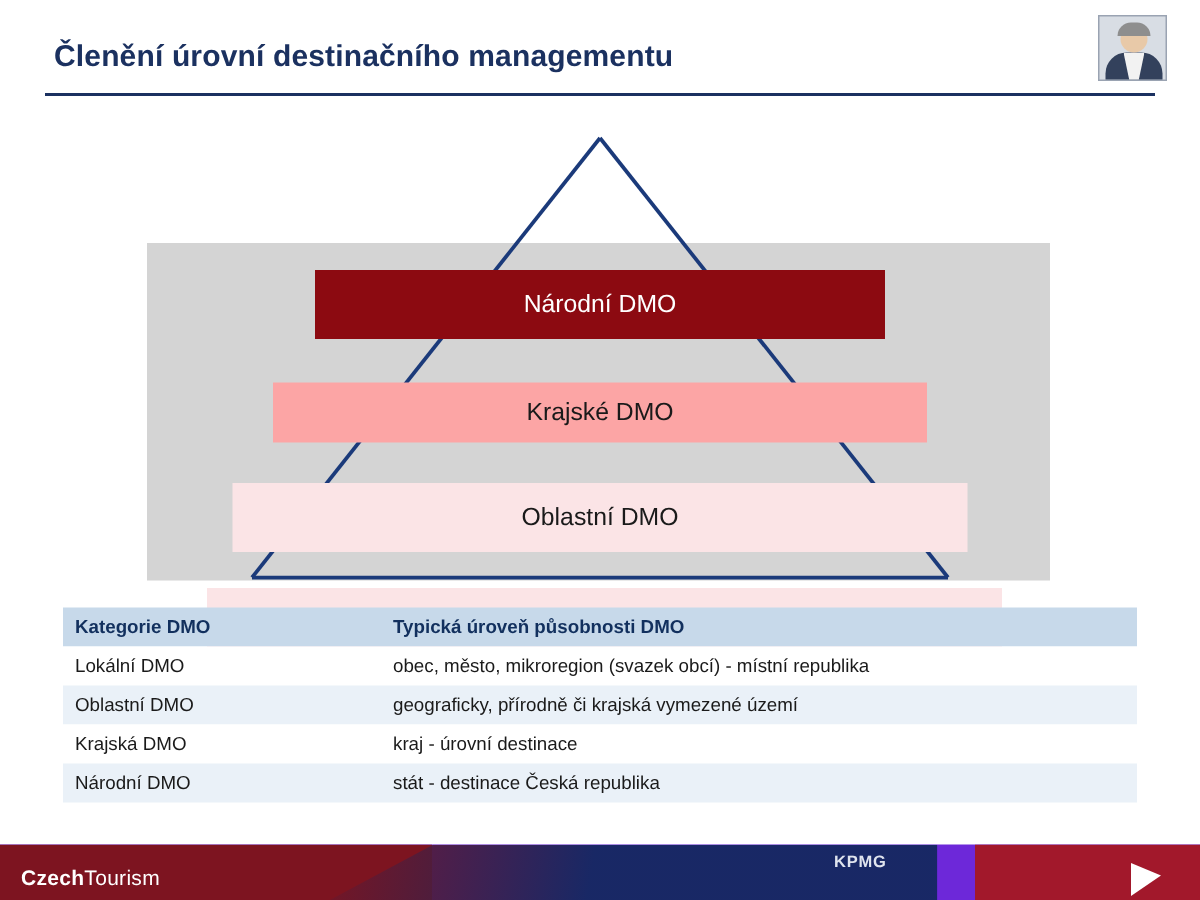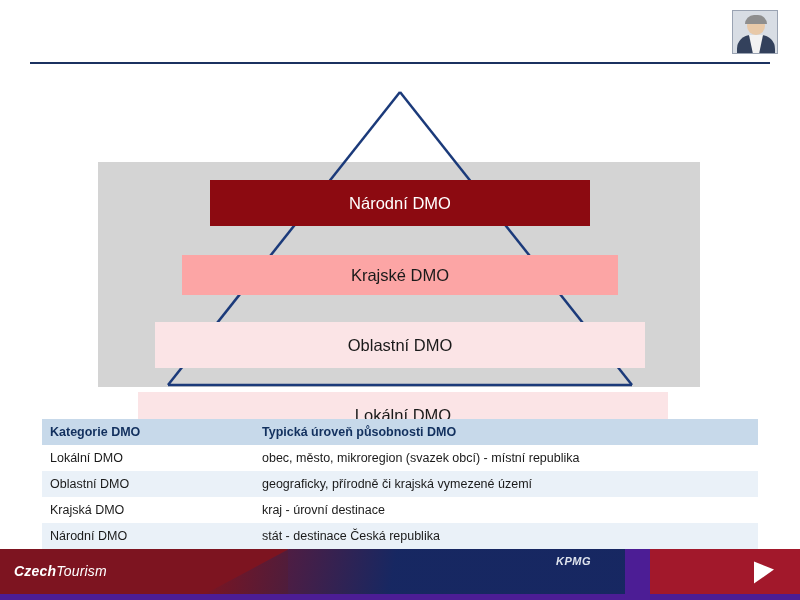--- a/index.html
+++ b/index.html
@@ -116,21 +116,20 @@
     background: #fbe4e6;
   }
 
   
   .tbl {
     position: absolute;
     left: 42px; top: 405px;
     width: 716px;
     border-collapse: collapse;
     font-size: 12.5px;
-    margin-top: 14px;
   }
   .tbl th, .tbl td {
     text-align: left;
     padding: 6px 8px;
     height: 25px;
     vertical-align: middle;
     color: #1a1a1a;
     border: none;
   }
   .tbl thead th {
@@ -139,24 +138,23 @@
     color: #12305e;
   }
   .tbl tbody tr:nth-child(odd) td { background: #ffffff; }
   .tbl tbody tr:nth-child(even) td { background: #eaf1f8; }
   .col-a { width: 212px; }
 
   
   .footer {
     position: absolute;
     left: 0; bottom: 0;
-    width: 800px; height: 51px;
-    background: #4c1d95;
+    width: 800px; height: 37px;
+    background: #6d28d9;
     overflow: hidden;
-    font-style: italic;
   }
   .footer .band-red {
     position: absolute;
     left: 0; top: 0;
     width: 288px; height: 45px;
     background: #7d1420;
   }
   .footer .swoosh {
     position: absolute;
     left: 205px; top: 0;
@@ -195,20 +193,21 @@
     border-top: 11px solid transparent;
     border-bottom: 11px solid transparent;
     transform: skewY(-8deg);
   }
 </style>
 </head>
 <body>
 
 <div id="slide">
 
+  <div class="title">Členění úrovní destinačního managementu</div>
   <div class="title-rule"></div>
 
   <div class="avatar">
     <div class="body"></div>
     <div class="shirt"></div>
     <div class="head"></div>
     <div class="hair"></div>
   </div>
 
   <div class="diagram">

